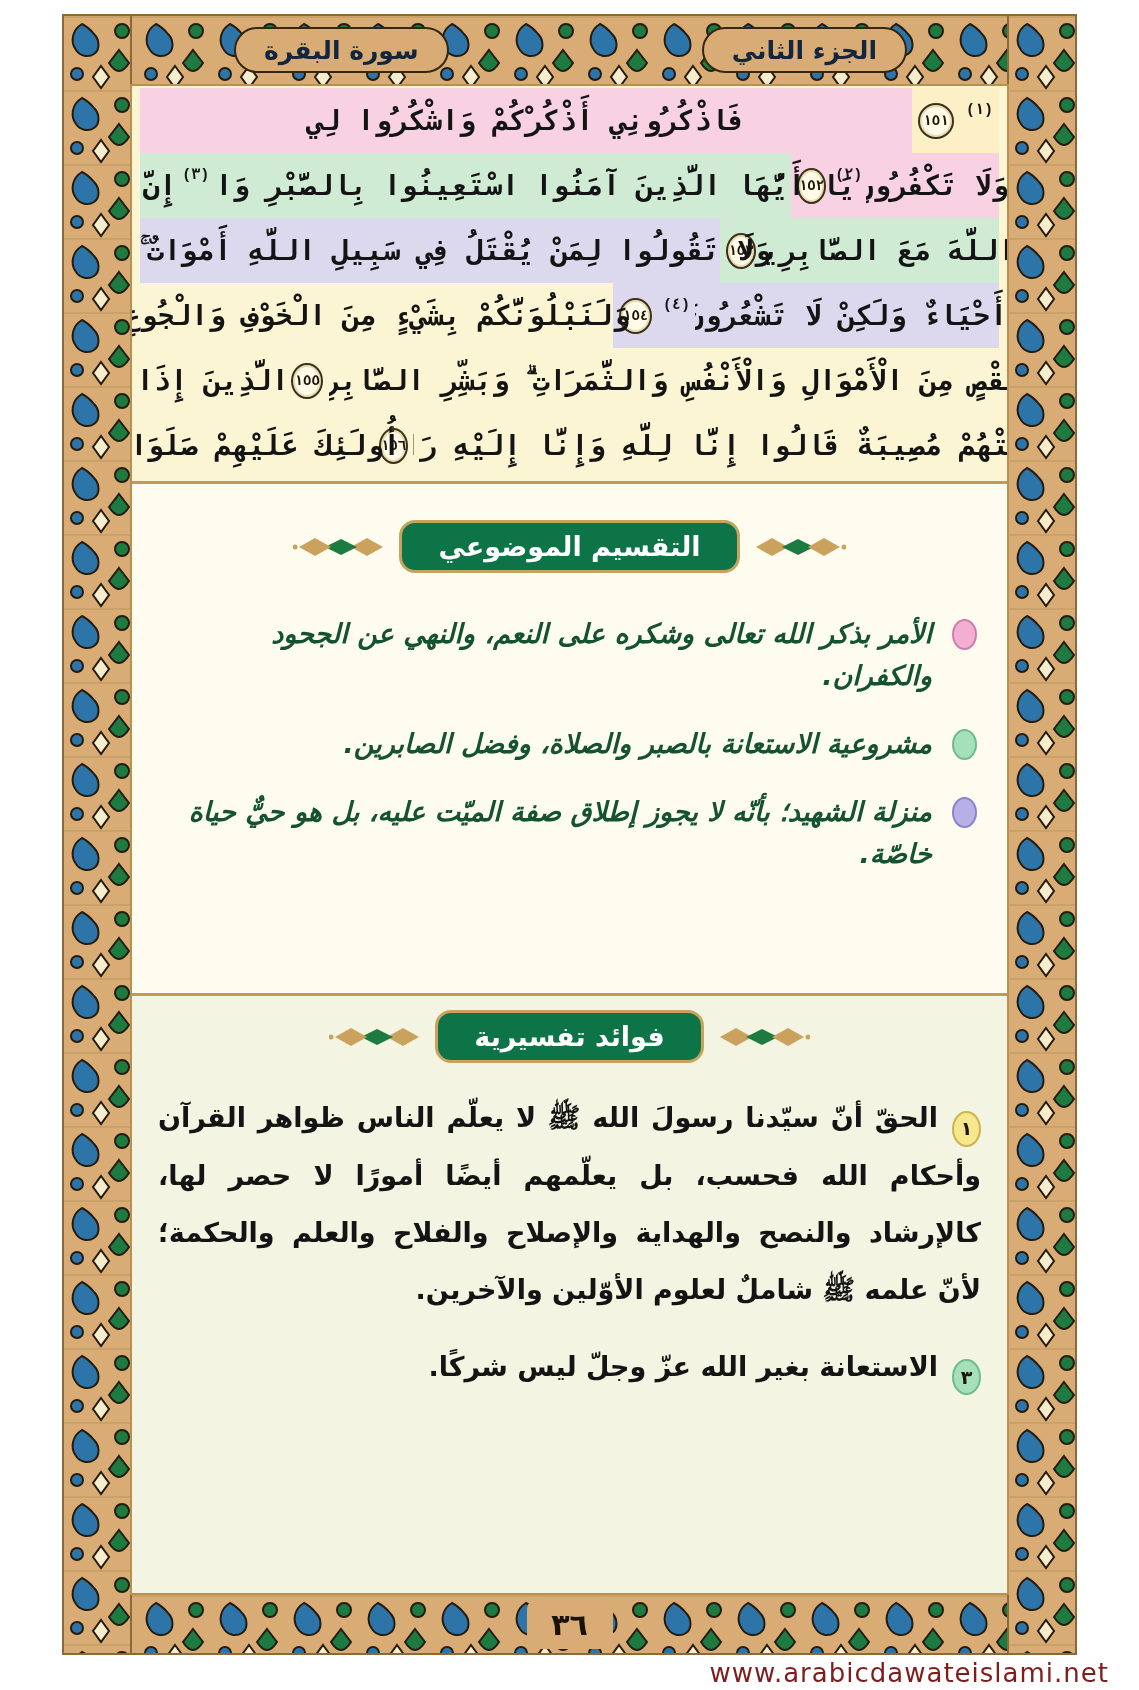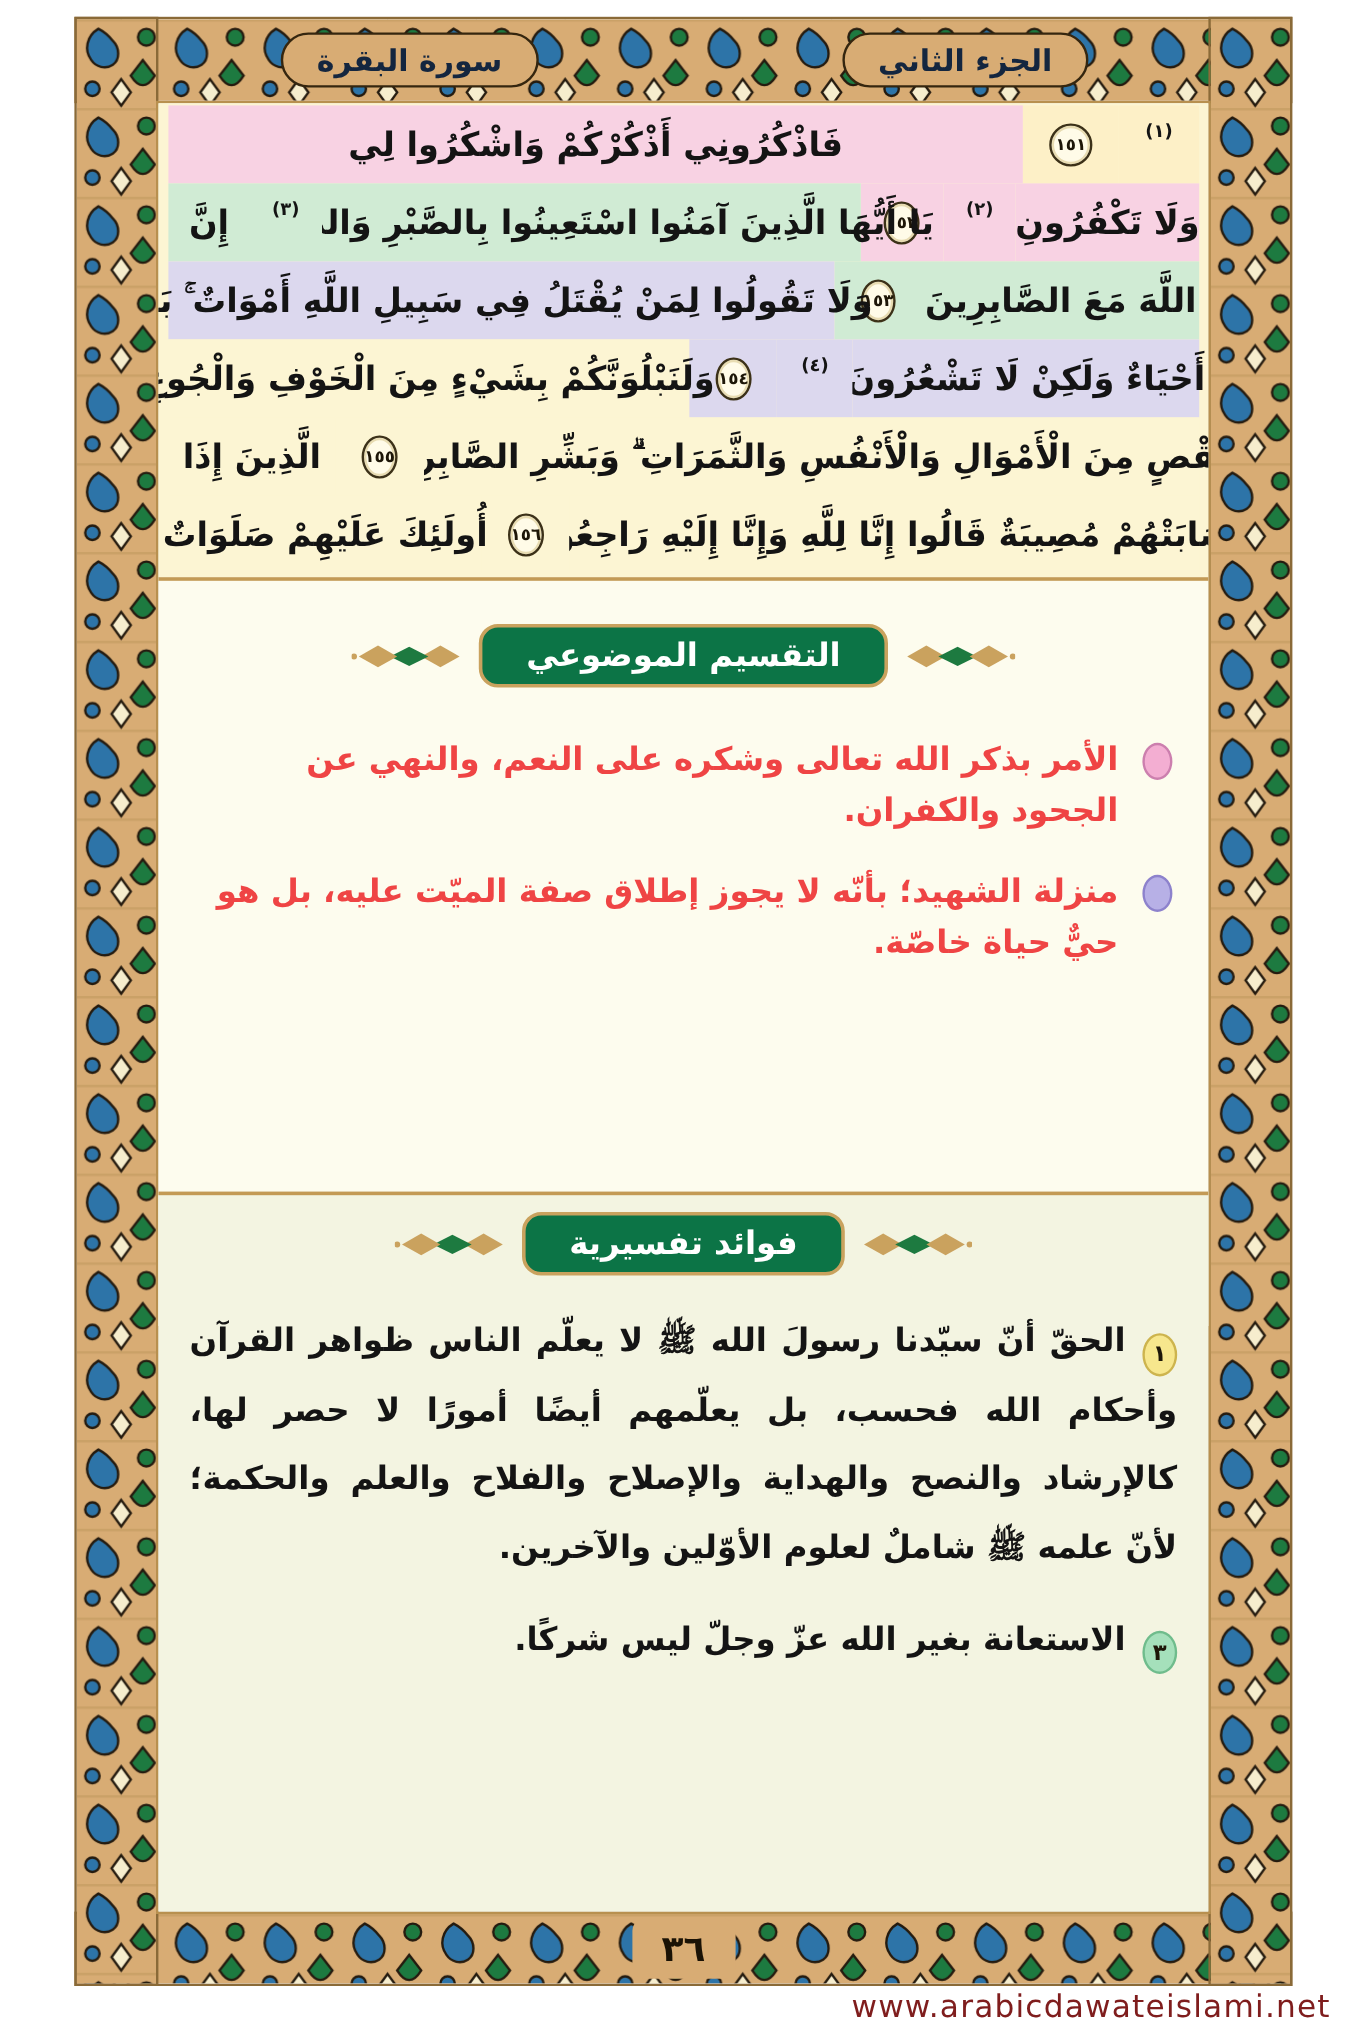--- a/index.html
+++ b/index.html
@@ -22,21 +22,21 @@
           border-radius:23px; display:flex; align-items:center; justify-content:center;
           padding:12px 28px; color:#14263f; font-weight:bold; font-size:25px; direction:rtl; }
   .cart-juz   { right:232px; }
   .cart-surah { left:234px; }
 
   
   .quran { position:absolute; left:132px; top:86px; width:875px; height:395px;
            background:#fcf5d3; direction:rtl; overflow:hidden; padding:2px 8px; }
   .qline { display:flex; align-items:stretch; height:65px; }
   .qseg  { display:flex; align-items:center; justify-content:center; white-space:nowrap;
-           padding:0 22px; font-size:28px; font-weight:bold; color:#141414; min-width:0; }
+           padding:0 6px; font-size:28px; font-weight:bold; color:#141414; min-width:0;font-family:Liberation Mono, monospace; }
   .qseg.g { flex:1 1 auto; }
   .qseg.fn { font-size:15px; align-items:flex-start; padding-top:12px; font-weight:bold; }
   .y1 { background:#fdf0c7; }
   .pk { background:#f8d2e3; }
   .gr { background:#d0ebd4; }
   .lv { background:#dcd8ee; }
   .y2 { background:#fcf5d3; }
   .vc { display:inline-flex; align-items:center; justify-content:center; width:36px; height:36px;
         border:2px solid #3c3118; border-radius:50%; background:#fffbe8; font-size:14px;
         font-weight:bold; color:#1d1608; box-shadow:inset 0 0 0 2px #e8dcb2; }
@@ -54,21 +54,21 @@
   .orn.flip { transform:scaleX(-1); }
 
   .bullets { margin:40px 30px 0 30px; }
   .bullet { display:flex; align-items:flex-start; margin-bottom:26px; }
   .dot { flex:0 0 auto; width:25px; height:31px; border-radius:50%; margin-top:6px;
          margin-inline-end:20px; border:2px solid; }
   .dot-pink     { background:#f3aed2; border-color:#cc7fae; }
   .dot-green    { background:#a5e0bb; border-color:#6fbc8c; }
   .dot-lavender { background:#b7b0e6; border-color:#8d82cc; }
   .dot-yellow   { background:#f7e78d; border-color:#cdb44e; }
-  .btext { font-size:27px; font-weight:bold; color:#ef4444; line-height:42px; text-align:right; }
+  .btext { font-size:27px; font-weight:bold; color:#14532d; line-height:42px; text-align:right;font-style:italic; }
 
   .benefits { margin:26px 26px 0 26px; }
   .benefit { direction:rtl; text-align:justify; font-size:27px; font-weight:bold; color:#141414;
              line-height:57px; margin-bottom:20px; }
   .nbadge { display:inline-flex; align-items:center; justify-content:center; width:29px; height:36px;
             border-radius:50%; font-size:19px; font-weight:bold; color:#1d1608;
             margin-inline-end:14px; vertical-align:-8px; border:2px solid; }
   .n-yellow   { background:#f7e78d; border-color:#cdb44e; }
   .n-pink     { background:#f3aed2; border-color:#cc7fae; }
   .n-green    { background:#a5e0bb; border-color:#6fbc8c; }
@@ -197,20 +197,24 @@
             <circle cx="94" cy="13" r="2.5" fill="#caa25e"></circle>
           </svg>
       </span>
     </div>
     <div class="bullets">
       <div class="bullet">
         <span class="dot dot-pink"></span>
         <span class="btext">الأمر بذكر الله تعالى وشكره على النعم، والنهي عن الجحود والكفران.</span>
       </div>
       <div class="bullet">
+        <span class="dot dot-green"></span>
+        <span class="btext">مشروعية الاستعانة بالصبر والصلاة، وفضل الصابرين.</span>
+      </div>
+      <div class="bullet">
         <span class="dot dot-lavender"></span>
         <span class="btext">منزلة الشهيد؛ بأنّه لا يجوز إطلاق صفة الميّت عليه، بل هو حيٌّ حياة خاصّة.</span>
       </div>
     </div>
   </div>
 
   <div class="sec sec2">
     <div class="banner">
       <span class="orn">
         <svg width="96" height="26" viewBox="0 0 96 26">

